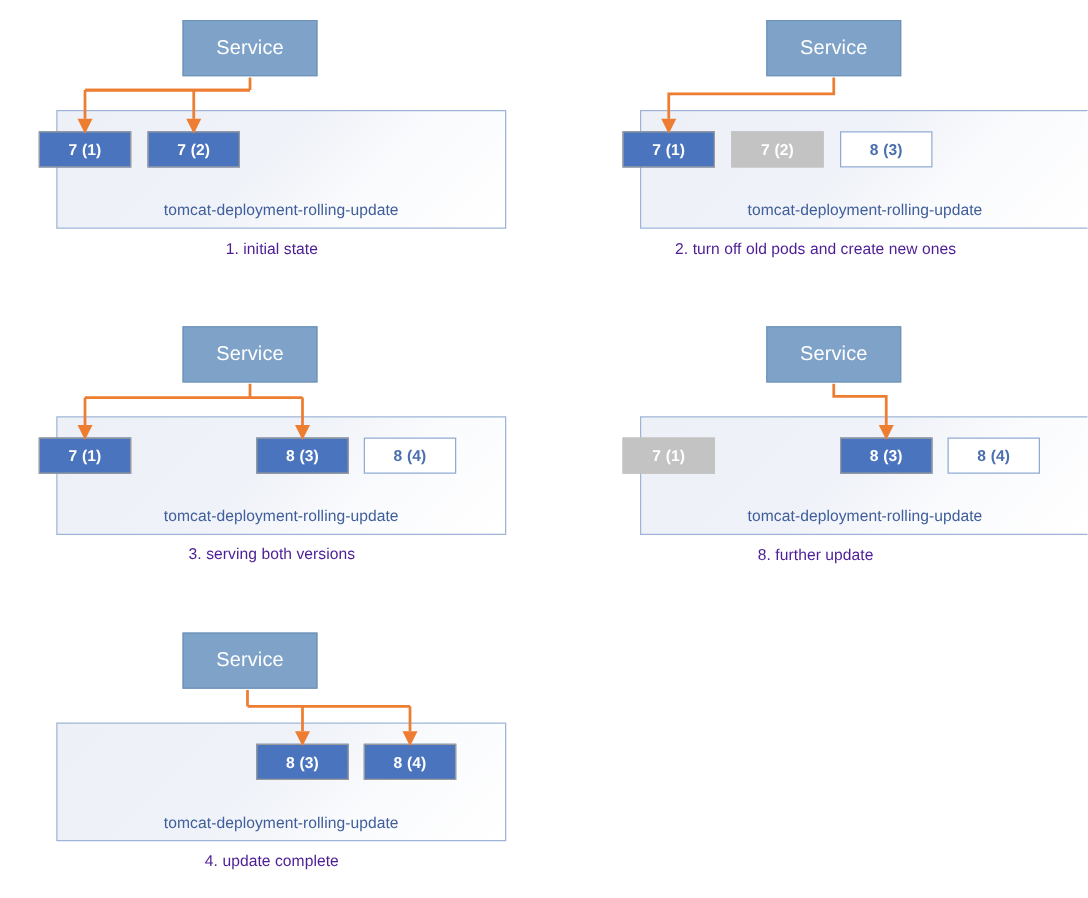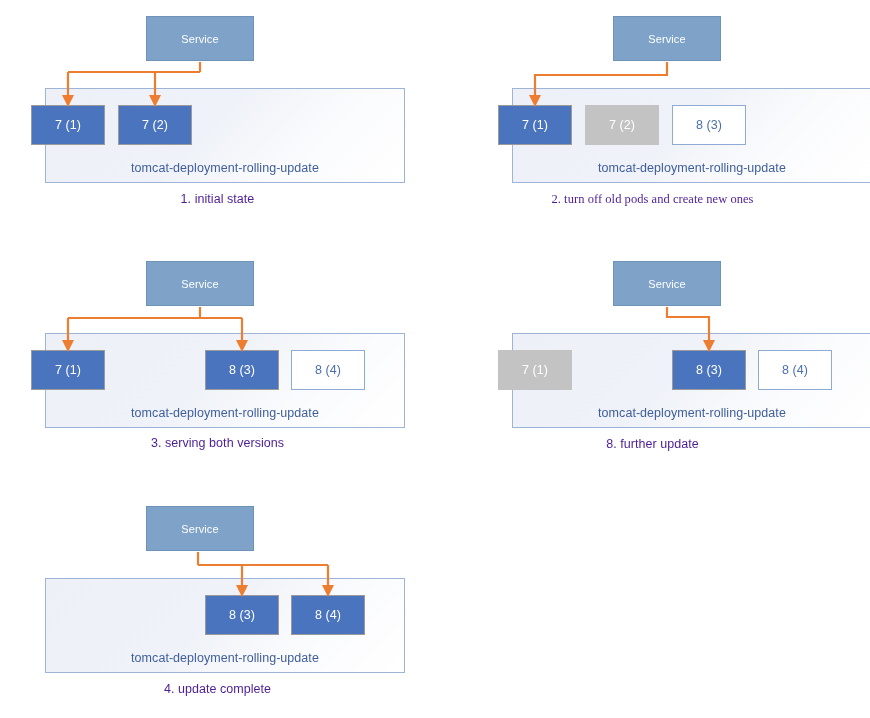--- a/index.html
+++ b/index.html
@@ -28,21 +28,21 @@
     position: absolute;
     width: 108px;
     height: 45px;
     background: #7FA3C8;
     border: 1px solid #6E93B9;
     box-sizing: border-box;
     display: flex;
     align-items: center;
     justify-content: center;
     color: #ffffff;
-    font-size: 11px;
+    font-size: 16px;
     letter-spacing: 0.1px;
   }
 
   
   .deployment-box {
     position: absolute;
     box-sizing: border-box;
     border: 1px solid #9DB4D6;
     background: linear-gradient(135deg, #EDF0F7 0%, #EFF2F8 45%, #FAFBFD 70%, #FFFFFF 100%);
     margin-left: 27px;
@@ -55,27 +55,28 @@
     text-align: center;
     font-size: 12.5px;
     color: #3F5E9B;
     letter-spacing: 0.05px;
   }
 
   
   .pod {
     position: absolute;
     width: 74px;
-    height: 40px;
+    height: 29px;
     box-sizing: border-box;
     display: flex;
     align-items: center;
     justify-content: center;
     font-size: 12.5px;
     letter-spacing: 0.1px;
+    font-weight: bold;
   }
   .pod.active {
     background: #4A74BE;
     border: 1px solid #9A9A9A;
     color: #ffffff;
   }
   .pod.inactive {
     background: #C3C3C3;
     border: 1px solid #C3C3C3;
     color: #ffffff;
@@ -150,21 +151,21 @@
   <div class="pod inactive" style="left:150px; top:105px;">7 (2)</div>
   <div class="pod pending" style="left:237px; top:105px;">8 (3)</div>
 
   <svg class="connectors">
     <g stroke="#ED7D31" stroke-width="2.2" fill="none">
       <path d="M232,62 L232,75 L100,75 L100,95"></path>
     </g>
     <polygon points="94,95 106,95 100,107" fill="#ED7D31"></polygon>
   </svg>
 
-  <div class="caption" style="top:192px;font-family:Liberation Serif, serif;">2. turn off old pods and create new ones</div>
+  <div class="caption" style="top:192px;">2. turn off old pods and create new ones</div>
 </div>
 
 <div class="panel" style="left:0px; top:245px;">
 
   <div class="service-box" style="left:146px; top:16px;">Service</div>
 
   <div class="deployment-box" style="left:18px; top:88px; width:360px; height:95px;">
     <div class="deployment-label">tomcat-deployment-rolling-update</div>
   </div>
 

